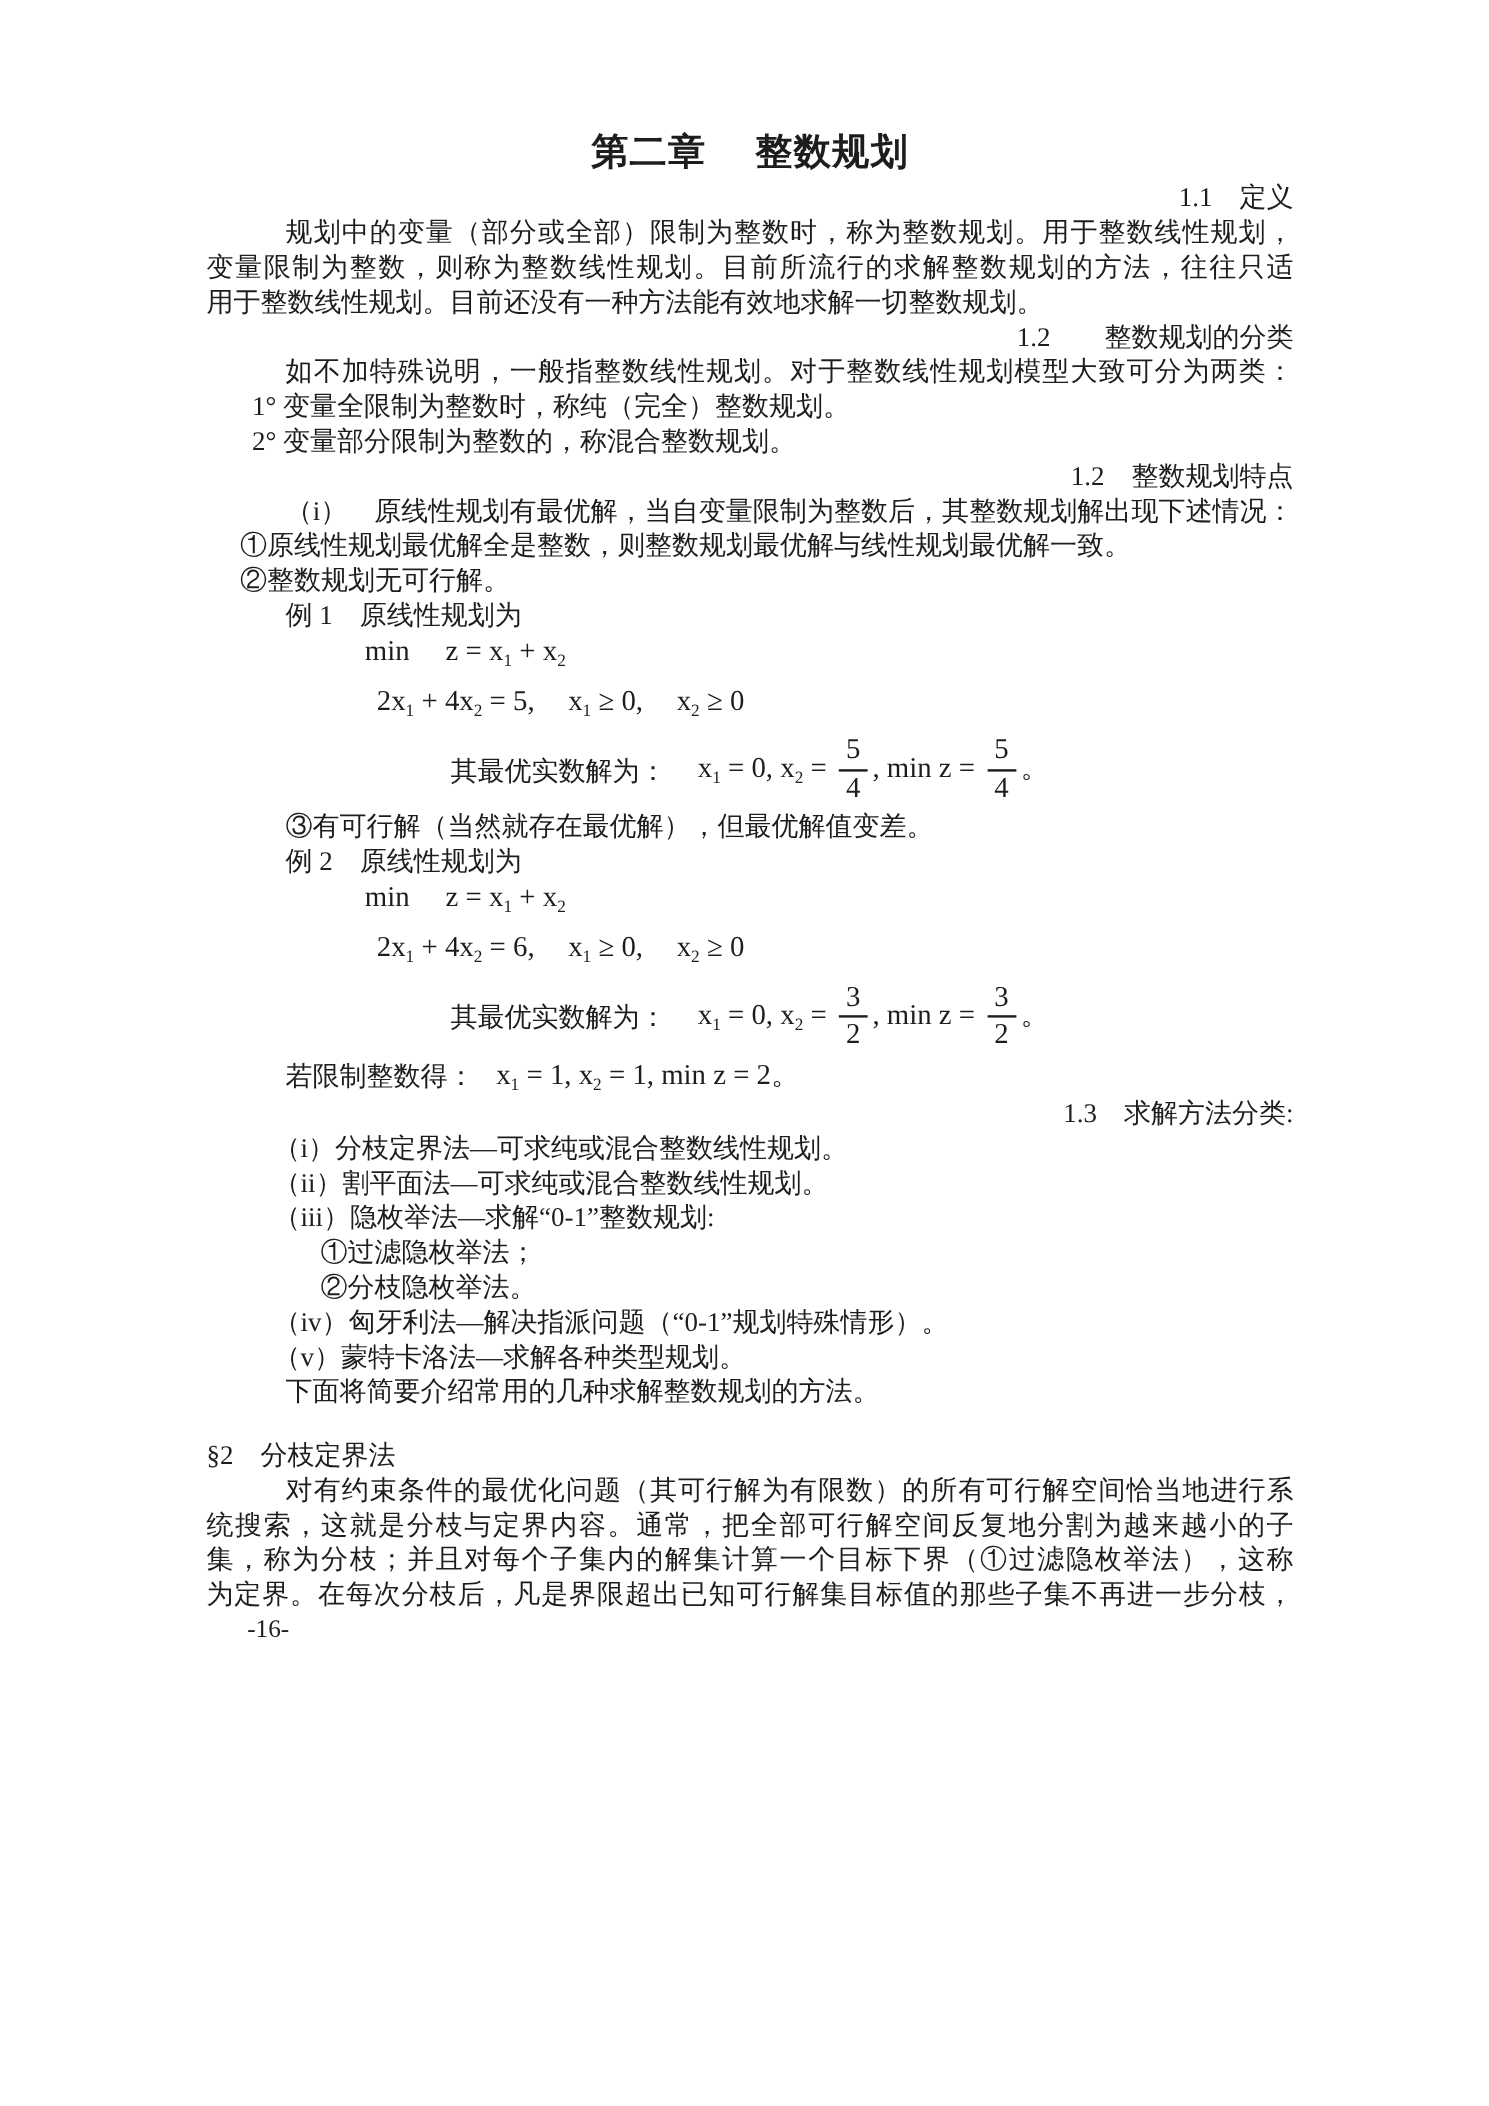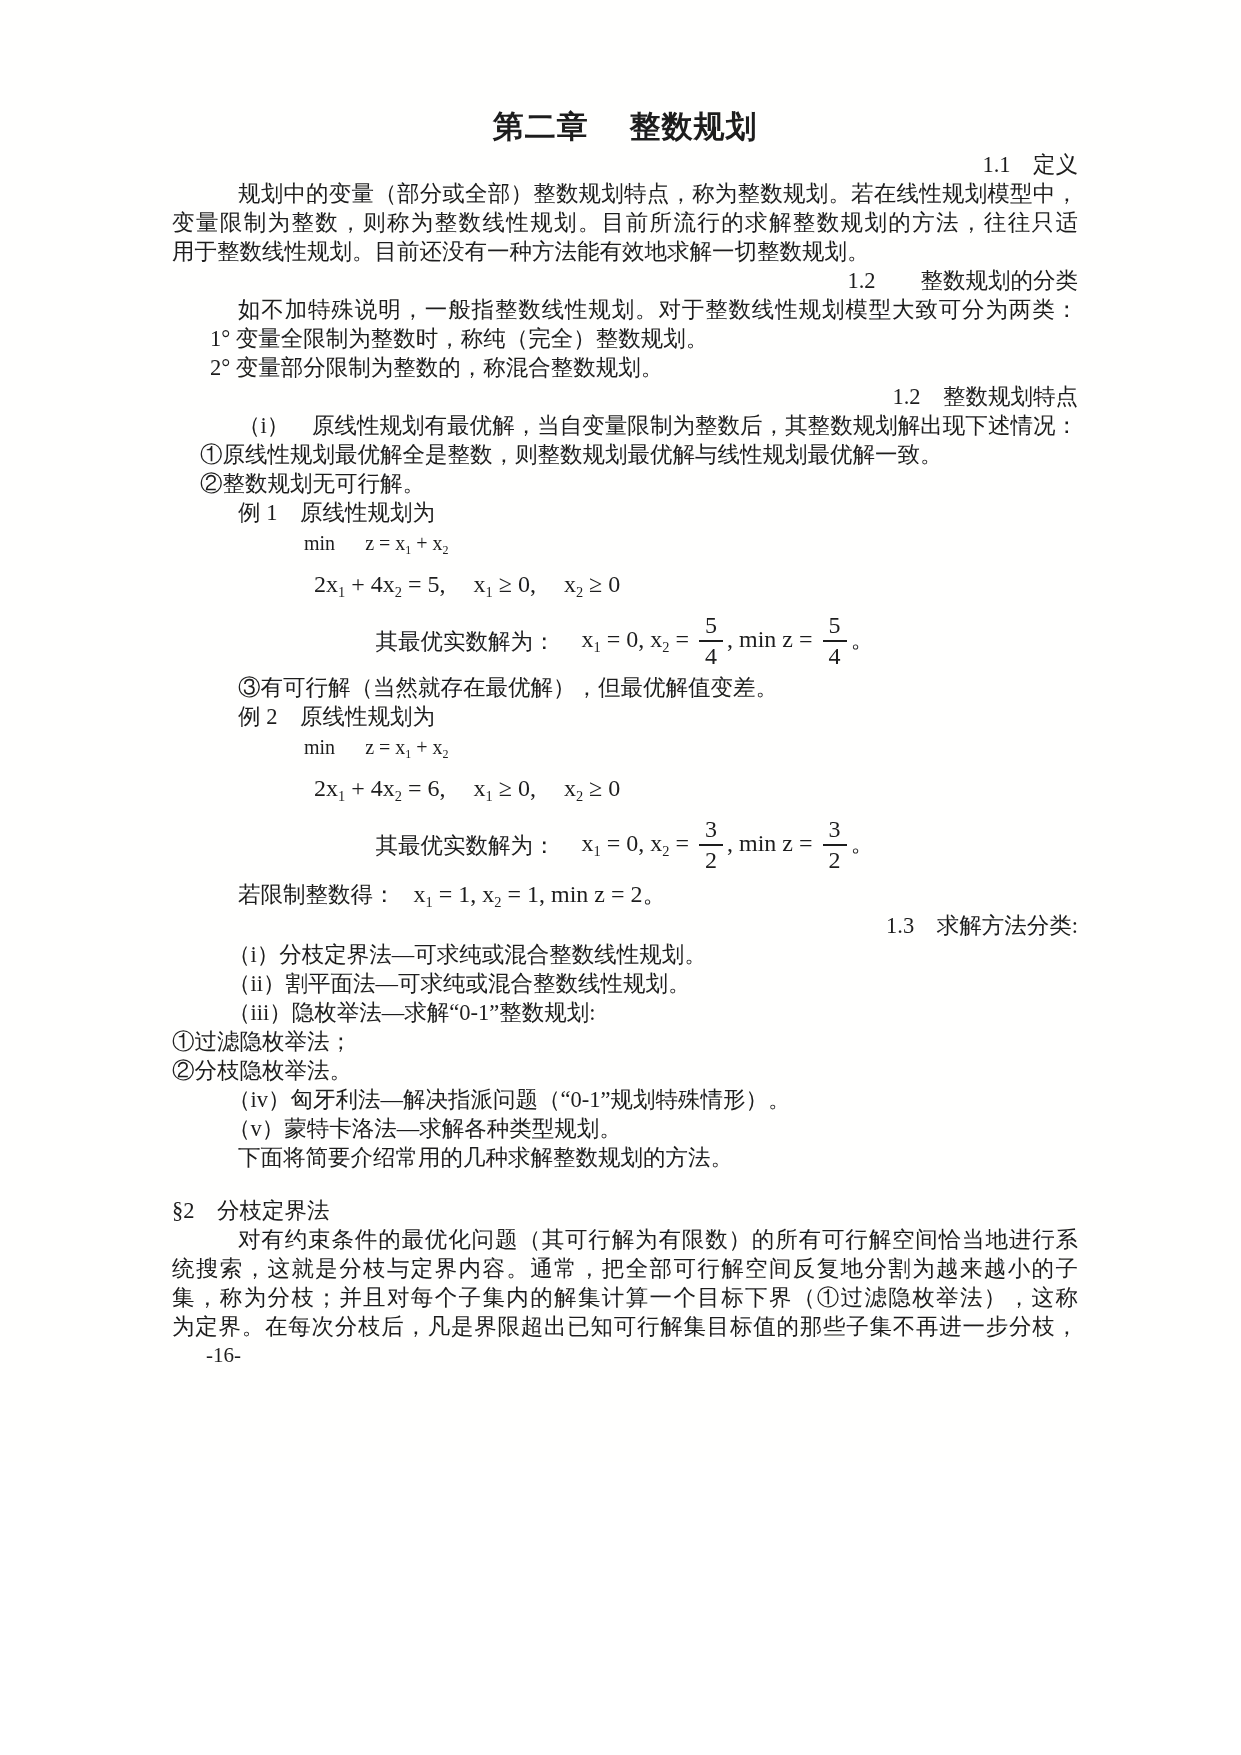--- a/index.html
+++ b/index.html
@@ -33,24 +33,24 @@
     text-align:justify;
     text-align-last:justify;
   }
   .mt20{margin-top:20px;}
   .mt24{margin-top:24px;}
   .ml28{margin-left:28px;}
   .ml38{margin-left:38px;}
   .ml52{margin-left:52px;text-align:right;}
   .ml56{margin-left:56px;}
   .ml66{margin-left:66px;}
-  .ml95{}
+  .ml95{margin-left:95px;}
   .eqline{
     margin-left:132px;
-    font-size:20px;
+    font-size:24px;
     line-height:33px;
     white-space:nowrap;
   }
   .eqline-b{
     margin-left:142px;
     font-size:24px;
     line-height:34px;
     white-space:nowrap;
   }
   .solline{
@@ -92,21 +92,21 @@
 </head>
 <body>
 
 <div class="page">
   <div class="content">
 
     <div class="chapter-title">第二章　 整数规划</div>
 
     <div class="line ml52">1.1　定义</div>
 
-    <div class="line ml66 just">规划中的变量（部分或全部）整数规划特点，称为整数规划。若在线性规划模型中，</div>
+    <div class="line ml66 just">规划中的变量（部分或全部）限制为整数时，称为整数规划。用于整数线性规划，</div>
     <div class="line just">变量限制为整数，则称为整数线性规划。目前所流行的求解整数规划的方法，往往只适</div>
     <div class="line">用于整数线性规划。目前还没有一种方法能有效地求解一切整数规划。</div>
 
     <div class="line ml52">1.2　　整数规划的分类</div>
     <div class="line ml66 just">如不加特殊说明，一般指整数线性规划。对于整数线性规划模型大致可分为两类：</div>
     <div class="line ml38">1° 变量全限制为整数时，称纯（完全）整数规划。</div>
     <div class="line ml38">2° 变量部分限制为整数的，称混合整数规划。</div>
 
     <div class="line ml52">1.2　整数规划特点</div>
     <div class="line ml66 just">（i）　原线性规划有最优解，当自变量限制为整数后，其整数规划解出现下述情况：</div>

